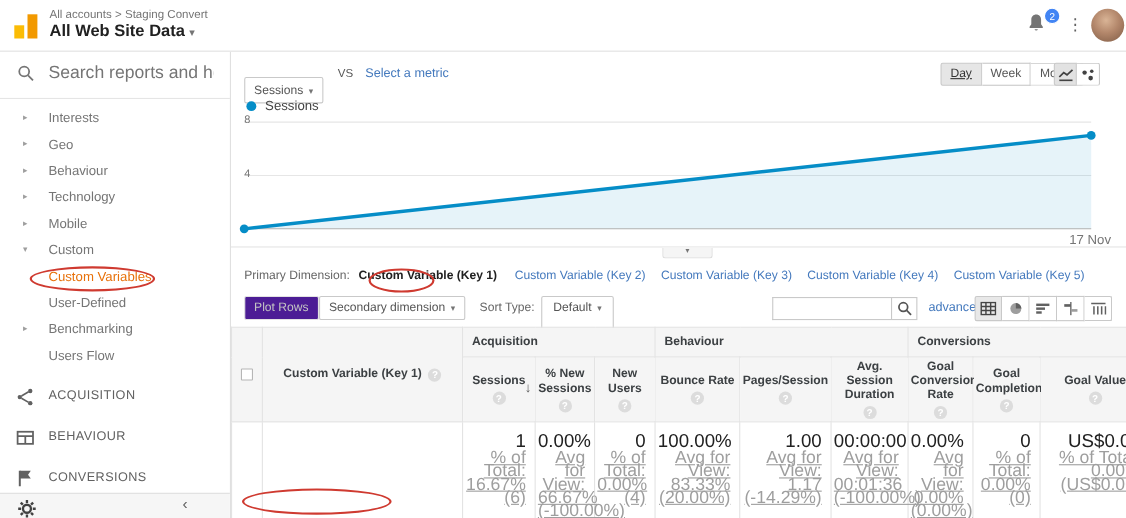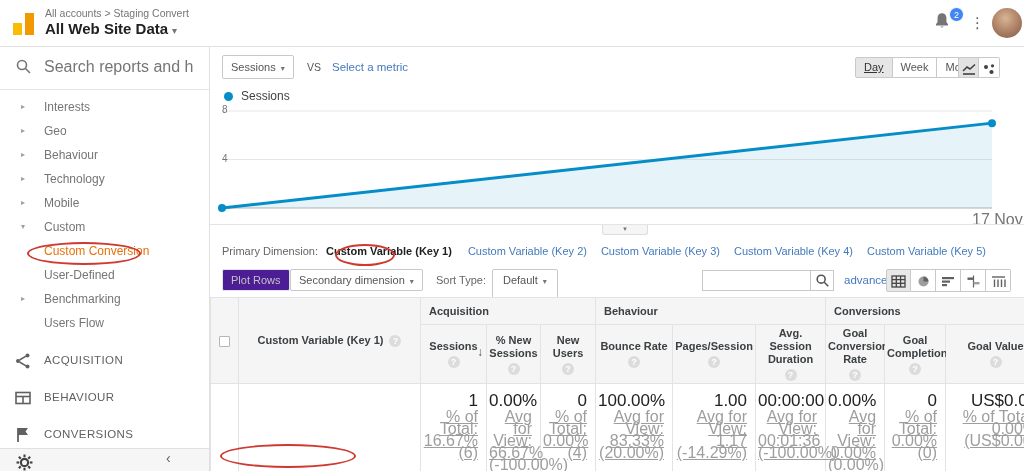--- a/index.html
+++ b/index.html
@@ -35,21 +35,21 @@
   .section-item .s-icon { position:absolute; left:14px; top:9px; }
   .section-item .lbl { position:absolute; left:44px; top:11px; font-size:11.5px; color:#616161; letter-spacing:0.4px; }
   .side-bottom { position:absolute; left:0; top:401px; width:210px; height:23px; background:#f6f6f6; border-top:1px solid #e0e0e0; }
   .side-bottom .gear { position:absolute; left:16px; top:5px; }
   .side-bottom .collapse { position:absolute; left:166px; top:1px; font-size:14px; color:#616161; }
 
   
   .main { position:absolute; left:210px; top:47px; width:814px; height:424px; background:#fff; overflow:hidden; }
 
   .btn { display:inline-block; background:#fff; border:1px solid #c9c9c9; border-radius:2px; font-size:11px; color:#555; text-align:center; cursor:pointer; }
-  .metric-btn { position:absolute; left:12px; top:8px; height:24px; line-height:22px; padding:0 8px; }
+  .metric-btn { position:absolute; left:12px; top:23px; height:24px; line-height:22px; padding:0 8px; }
   .metric-btn .caret,{ font-size:8px; }
   .caret { font-size:8px; color:#757575; margin-left:5px; }
   .vs-label { position:absolute; left:97px; top:14px; font-size:10.5px; color:#555; }
   .select-metric { position:absolute; left:122px; top:14px; font-size:11.5px; color:#4479bd; cursor:pointer; }
 
   .granularity { position:absolute; left:645px; top:10px; display:flex; }
   .granularity .gbtn { height:21px; line-height:19px; padding:0 8px; font-size:11px; color:#555; background:#fff; border:1px solid #c9c9c9; border-left:none; cursor:pointer; }
   .granularity .gbtn:first-child { border-left:1px solid #c9c9c9; border-radius:2px 0 0 2px;text-decoration:underline; }
   .granularity .gbtn:last-child { border-radius:0 2px 2px 0; }
   .granularity .gbtn.sel { background:#e6e6e6; color:#333; }
@@ -60,21 +60,21 @@
   .ct-btn.sel { background:#e2e2e2; }
 
   .legend { position:absolute; left:14px; top:42px; display:flex; align-items:center; }
   .legend-dot { width:9px; height:9px; border-radius:50%; background:#058dc7; }
   .legend-label { margin-left:8px; font-size:12px; color:#424242; }
 
   .chart-svg { position:absolute; left:4px; top:56px; }
   .ytick { position:absolute; font-size:10px; color:#757575; }
   .ytick-top { left:12px; top:57px; }
   .ytick-mid { left:12px; top:106px; }
-  .xlabel { position:absolute; left:762px; top:164px; font-size:16px; color:#757575; }
+  .xlabel { position:absolute; left:762px; top:164px; font-size:12px; color:#757575; }
 
   .chart-divider { position:absolute; left:0; top:177px; width:814px; border-top:1px solid #e4e4e4; }
   .collapse-tab { position:absolute; left:392px; top:178px; width:46px; height:10px; background:#f5f5f5; border:1px solid #ddd; border-top:none; border-radius:0 0 3px 3px; text-align:center; font-size:7px; line-height:8px; color:#757575; cursor:pointer; }
 
   .primary-dim { position:absolute; left:0; top:191px; height:26px; width:814px; display:flex; align-items:center; padding-left:12px; font-size:11px; white-space:nowrap; }
   .primary-dim .pd-label { color:#666; margin-right:8px; }
   .primary-dim .pd-active { color:#212121; font-weight:bold; margin-right:16px; }
   .primary-dim .pd-link { color:#4479bd; margin-right:14px; cursor:pointer; }
 
   .toolbar { position:absolute; left:0; top:219px; height:31px; width:814px; }
@@ -177,21 +177,21 @@
         </div>
       <div class="nav-item">
           <span class="arr">▸</span>
           <span class="lbl">Mobile</span>
         </div>
       <div class="nav-item">
           <span class="arr">▾</span>
           <span class="lbl">Custom</span>
         </div>
       <div class="nav-item active">
-          <span class="lbl">Custom Conversion</span>
+          <span class="lbl">Custom Variables</span>
         </div>
       <div class="nav-item">
           <span class="lbl">User-Defined</span>
         </div>
       <div class="nav-item">
           <span class="arr">▸</span>
           <span class="lbl">Benchmarking</span>
         </div>
       <div class="nav-item">
           <span class="lbl">Users Flow</span>

